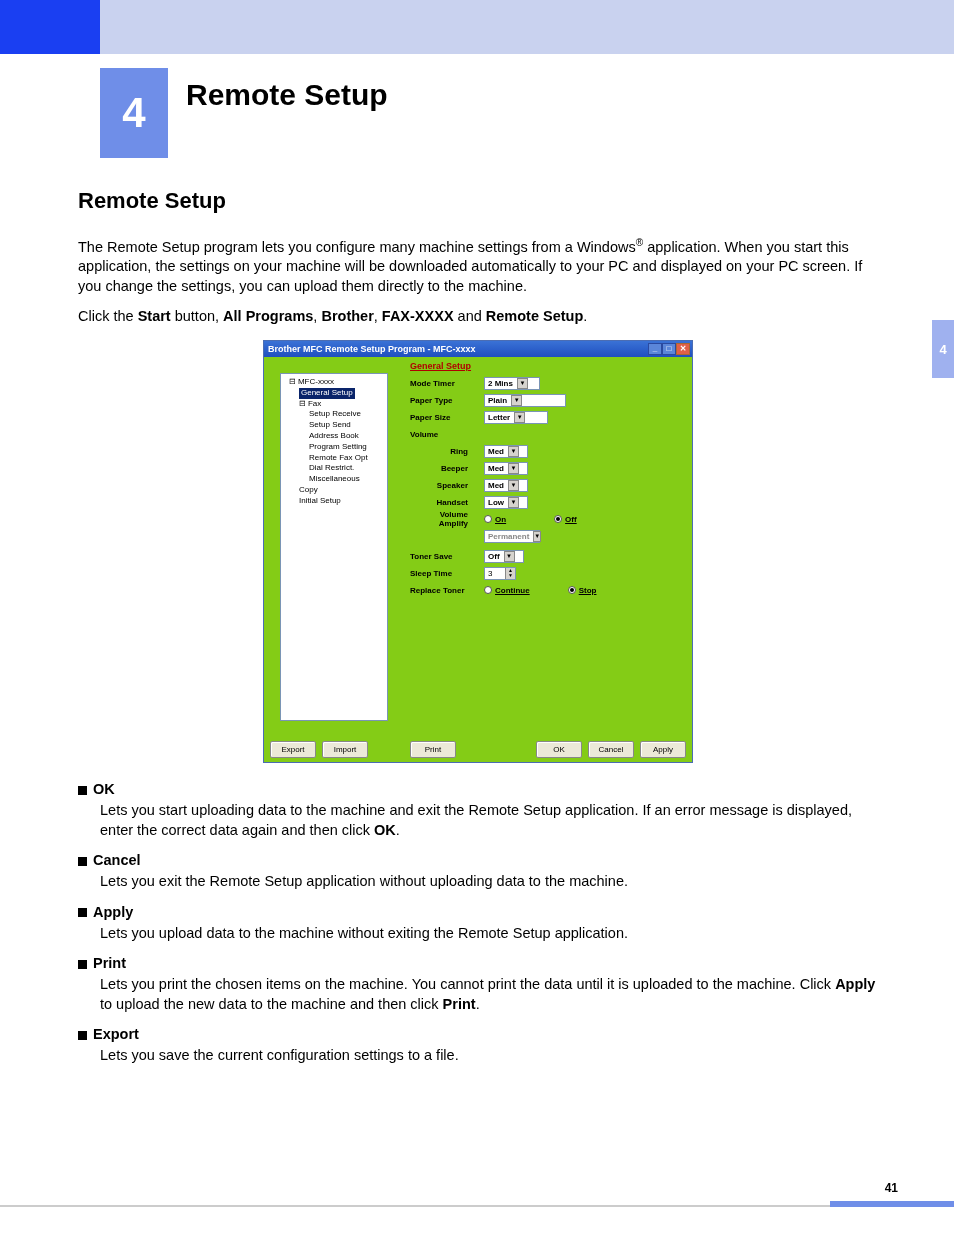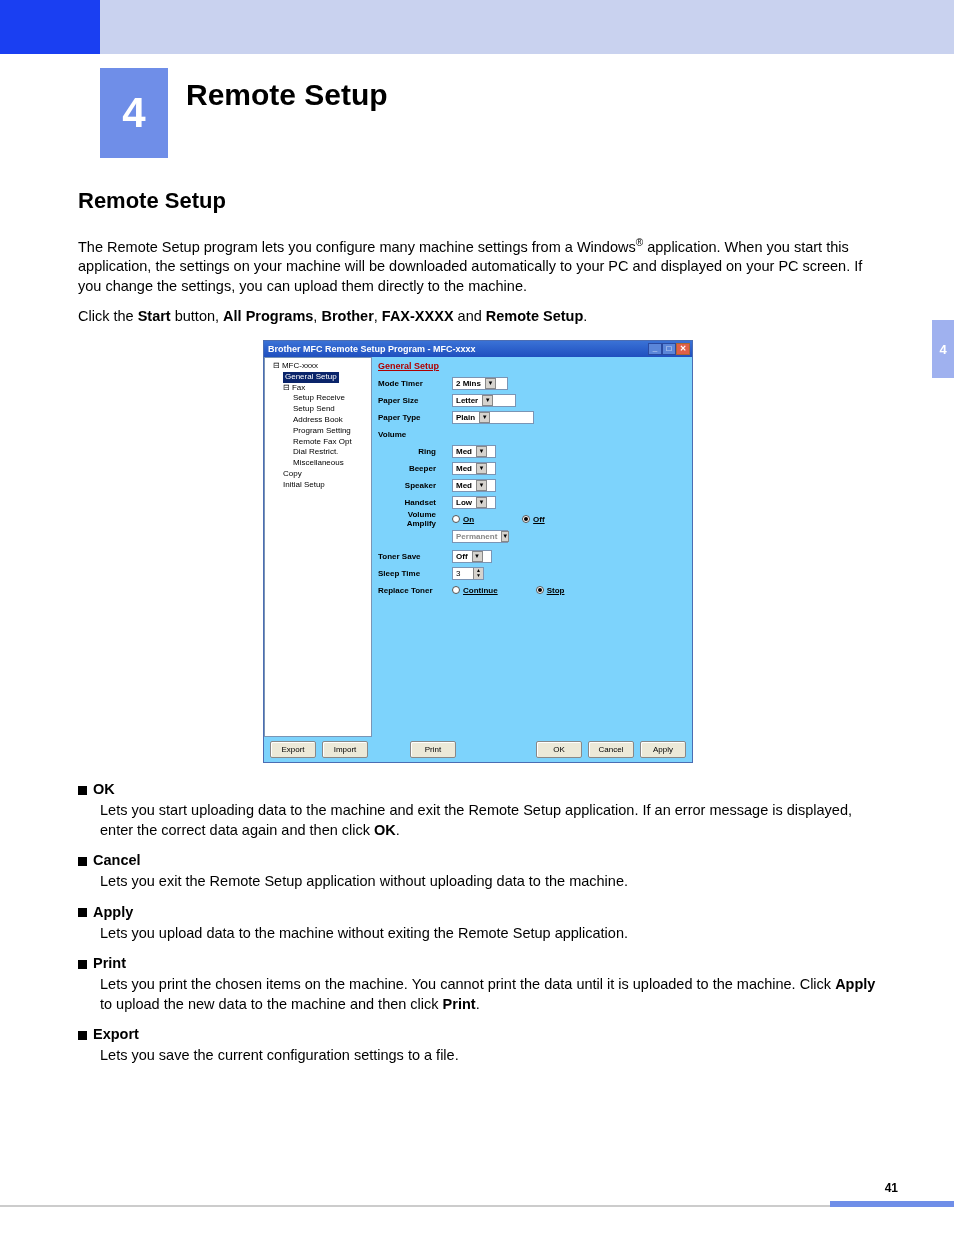--- a/index.html
+++ b/index.html
@@ -27,38 +27,38 @@
   p.body { font-size: 14.5px; line-height: 1.35; margin-bottom: 10px; }
   sup { font-size: 0.7em; }
   .side-tab {
     position: absolute; right: 0; top: 320px; width: 22px; height: 58px;
     background: #9fb1ef; color: #fff; font-weight: bold;
     display: flex; align-items: center; justify-content: center; font-size: 13px;
   }
   
   .shot-wrap { width: 430px; margin: 14px auto 18px; }
   .win {
-    width: 430px; border: 1px solid #4b6db3; background: #7dd3fc;
+    width: 430px; border: 1px solid #4b6db3; background: #84cc16;
     font-family: Tahoma, Arial, sans-serif; font-size: 9px;
   }
   .titlebar {
     background: linear-gradient(#3a72d6, #1f4fbf);
     color: #fff; height: 16px; display: flex; align-items: center;
     padding: 0 2px 0 4px; font-size: 9px; font-weight: bold;
   }
   .titlebar .t { flex: 1; white-space: nowrap; overflow: hidden; }
   .winbtns { display: flex; gap: 0px; }
   .winbtn {
     width: 14px; height: 12px; background: #5b86d9; border: 1px solid #2a4aa0;
     color: #fff; font-size: 8px; line-height: 10px; text-align: center;
   }
   .winbtn.close { background: #e06048; border-color: #a63; }
   .win-body { display: flex; height: 380px; }
   .tree {
-    width: 108px; background: #fff; border: 1px solid #7a95b5; margin: 0;
+    width: 108px; background: #fff; border: 1px solid #7a95b5; margin: 16px;
     padding: 3px 2px; font-size: 8px; line-height: 1.35; color: #000;
     overflow: hidden;
   }
   .tree .item { white-space: nowrap; }
   .tree .sel { background: #0a246a; color: #fff; padding: 0 2px; display: inline-block; }
   .tree .lv1 { padding-left: 6px; }
   .tree .lv2 { padding-left: 16px; }
   .tree .lv3 { padding-left: 26px; }
   .panel { flex: 1; padding: 4px 6px; }
   .panel-title { color: #b00000; text-decoration: underline; font-weight: bold; font-size: 9px; margin-bottom: 4px; }
@@ -150,31 +150,31 @@
 
           <div class="row">
               <span class="lbl">Mode Timer</span>
             <span class="sel-box" style="width:56px">
                 <span>2 Mins</span>
                 <span class="arrow">▼</span>
               </span>
             </div>
 
           <div class="row">
+              <span class="lbl">Paper Type</span>
+            <span class="sel-box" style="width:82px">
+                <span>Plain</span>
+                <span class="arrow">▼</span>
+              </span>
+            </div>
+
+          <div class="row">
               <span class="lbl">Paper Size</span>
             <span class="sel-box" style="width:64px">
                 <span>Letter</span>
-                <span class="arrow">▼</span>
-              </span>
-            </div>
-
-          <div class="row">
-              <span class="lbl">Paper Type</span>
-            <span class="sel-box" style="width:82px">
-                <span>Plain</span>
                 <span class="arrow">▼</span>
               </span>
             </div>
 
           <div class="row">
               <span class="lbl">Volume</span>
             </div>
 
           <div class="row">
               <span class="lbl2">Ring</span>

